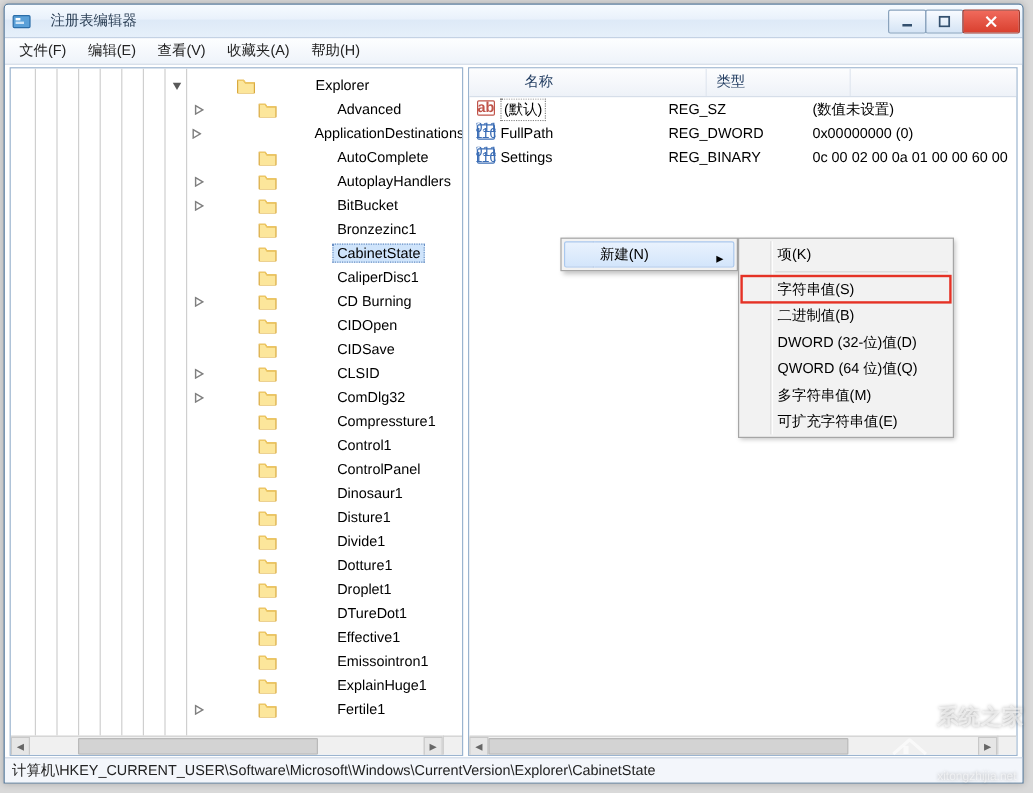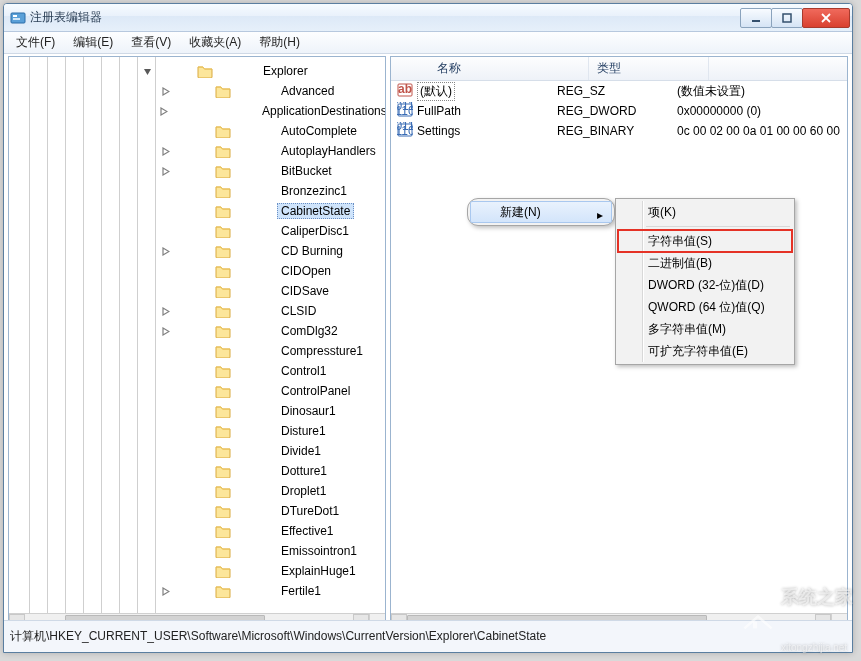--- a/index.html
+++ b/index.html
@@ -1,20 +1,20 @@
 <!DOCTYPE html>
 <html><head>
 <meta charset="utf-8">
 <style>
 * { margin: 0; padding: 0; box-sizing: border-box; font-family: "Microsoft YaHei", "Segoe UI", Tahoma, sans-serif; font-size: 12px; }
 body { background: #d9d9d9; width: 861px; height: 661px; overflow: hidden; position: relative; }
 
 .window { position: absolute; left: 3px; top: 3px; width: 850px; height: 650px; background: #fff; border: 1px solid #5a7ea0; border-radius: 4px 4px 0 0; overflow: hidden; box-shadow: 0 0 6px rgba(0,0,0,.2); }
 
-.titlebar { height: 28px; background: linear-gradient(to bottom, #f6fbff 0%, #e9f1fb 45%, #dde9f7 46%, #e6f0fa 100%); display: flex; align-items: center; padding: 0 2px 0 6px; border-bottom: 1px solid #b7c8de; }
+.titlebar { height: 28px; background: linear-gradient(to bottom, #f6fbff 0%, #e9f1fb 45%, #dde9f7 46%, #e6f0fa 100%); display: flex; align-items: center; padding: 0 2px 0 6px; border-bottom: 1px solid #b7c8de; gap: 12px; }
 .titlebar .app-icon { width: 16px; height: 16px; margin-right: 4px; }
 .titlebar .title { flex: 1; color: #2b3f55; }
 .win-btns { display: flex; gap: 0; }
 .win-btn { width: 32px; height: 20px; border: 1px solid #8aa3bd; background: linear-gradient(to bottom,#f8fbff,#d5e4f5); border-radius: 2px; display: flex; align-items: center; justify-content: center; color: #34506e; margin-left: -1px; }
 .win-btn.close { background: linear-gradient(to bottom,#f06a5c,#d9402f); border-color: #a83a2d; color: #fff; width: 48px; }
 .win-btn svg { width: 10px; height: 10px; }
 
 .menubar { height: 22px; background: linear-gradient(to bottom,#fdfeff,#eef3fa); border-bottom: 1px solid #cfd9e6; display: flex; align-items: center; padding: 0 4px; gap: 2px; }
 .menubar .menu-item { padding: 2px 8px; color: #222; cursor: default; }
 
@@ -60,21 +60,21 @@
 .row-name.selected { border: 1px dotted #888; padding: 0 2px; }
 
 .context-menu { position: absolute; background: #f2f2f2; border: 1px solid #a6a6a6; box-shadow: 2px 2px 4px rgba(0,0,0,.25); padding: 2px; z-index: 50; }
 .cm-row { height: 22px; display: flex; align-items: center; padding: 0 26px 0 30px; white-space: nowrap; cursor: default; position: relative; }
 .cm-row.hover { background: linear-gradient(to bottom,#e9f2fd,#d3e5fb); border: 1px solid #a9c8ef; border-radius: 2px; padding: 0 25px 0 29px; }
 .cm-row .arrow { position: absolute; right: 8px; top: 6px; }
 .cm-row.highlight-ring { outline: 2px solid #e53226; outline-offset: -1px; }
 .cm-gutter { position:absolute; left:26px; top:2px; bottom:2px; width:1px; background:#d8d8d8; }
 .cm-gutter2 { position:absolute; left:27px; top:2px; bottom:2px; width:1px; background:#fff; }
 
-.statusbar { position: absolute; left: 0; right: 0; bottom: 0; height: 32px; background: #f3f6fb; border-top: 1px solid #cfd9e6; display: flex; align-items: center; padding: 0 6px; color: #222; }
+.statusbar { position: absolute; left: 0; right: 0; bottom: 0; height: 21px; background: #f3f6fb; border-top: 1px solid #cfd9e6; display: flex; align-items: center; padding: 0 6px; color: #222; }
 
 .watermark { position: absolute; right: 8px; bottom: 8px; color: rgba(255,255,255,.55); font-size: 14px; z-index: 200; display:flex; align-items:center; gap:6px; pointer-events:none; text-shadow:0 0 3px rgba(0,0,0,.3);}
 .watermark .logo { width:34px; height:26px; }
 </style>
 </head>
 <body>
 
 <div class="window">
 
   <div class="titlebar">
@@ -438,21 +438,21 @@
         <div class="track">
             <div class="thumb" style="left:0; width:300px;"></div>
           </div>
         <div class="btn">▸</div>
       </div>
       <div class="corner"></div>
     </div>
 
   </div>
 
-  <div class="context-menu" style="left:463px; top:194px; width:148px;border-radius:11px;">
+  <div class="context-menu" style="left:463px; top:194px; width:148px;">
     <div class="cm-gutter"></div>
       <div class="cm-gutter2"></div>
     <div class="cm-row hover">
       <span>新建(N)</span>
       <span class="arrow">▸</span>
     </div>
   </div>
 
   <div class="context-menu" id="submenu" style="left:611px; top:194px; width:180px;">
     <div class="cm-gutter"></div>

